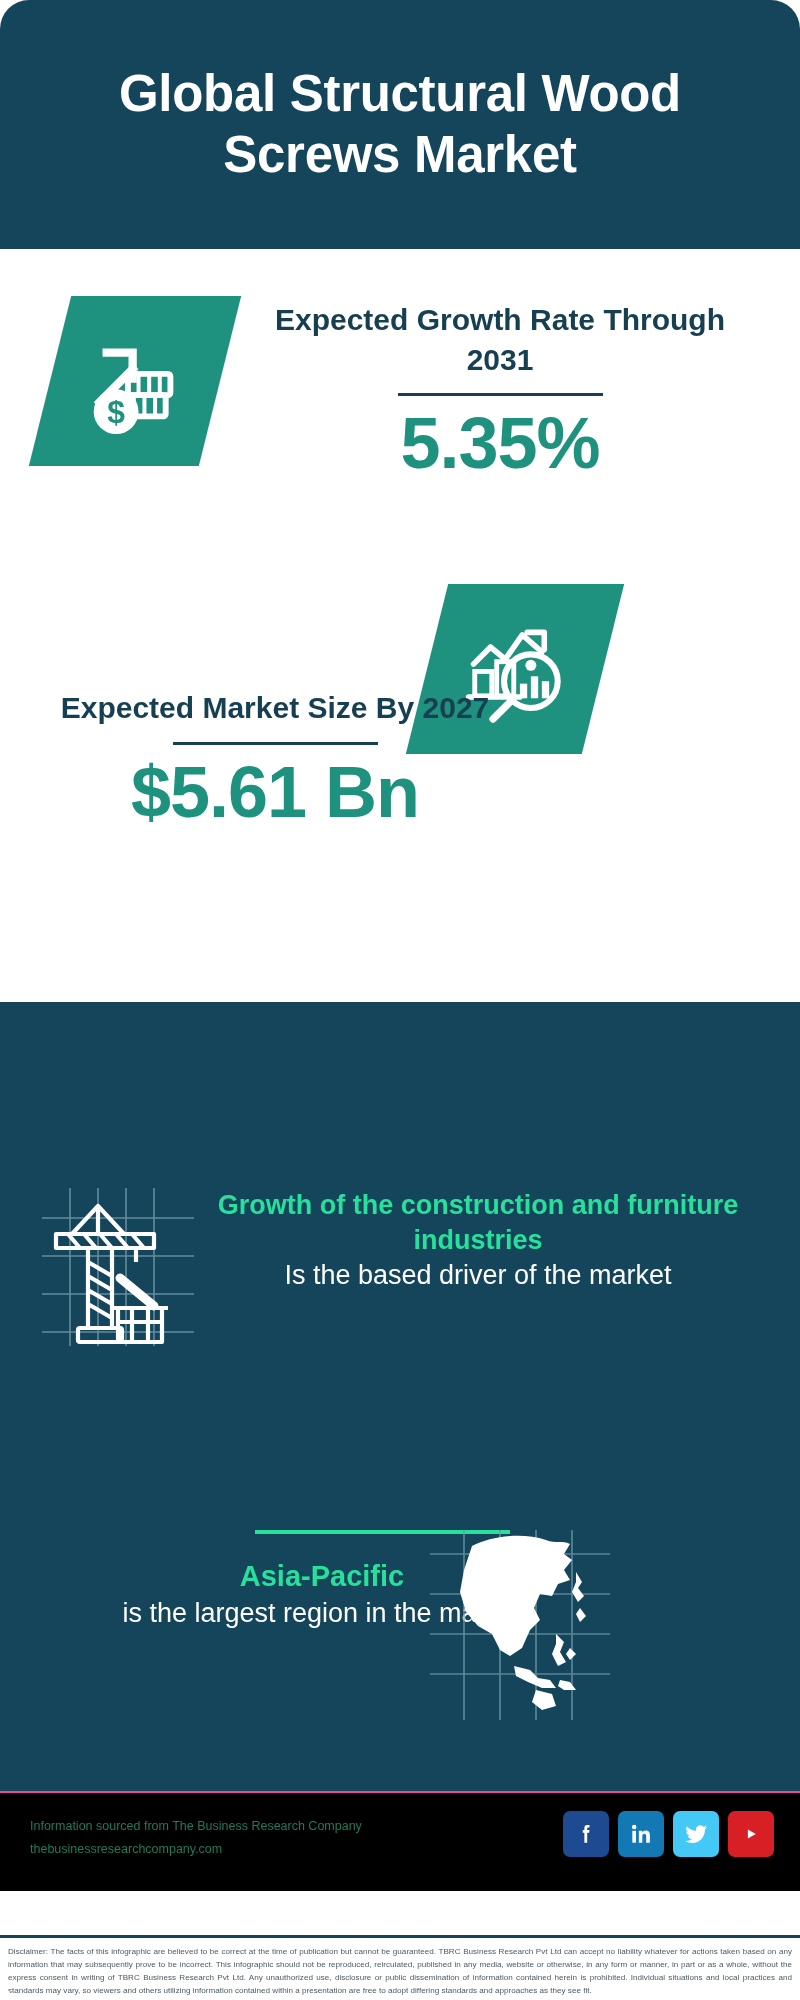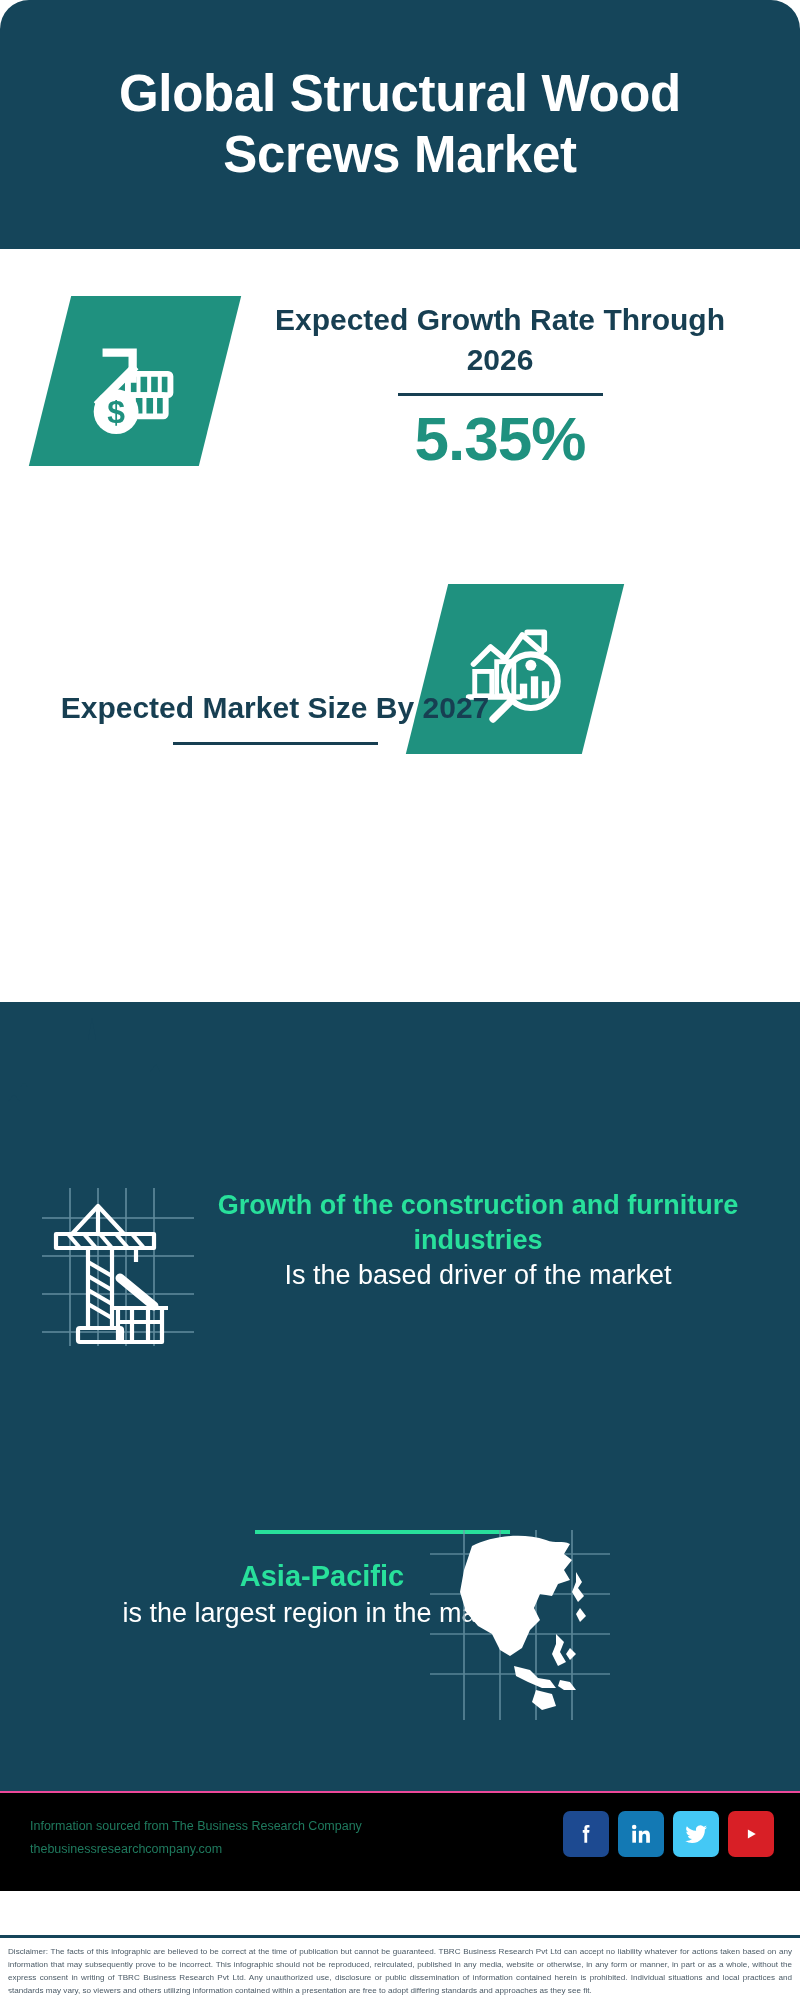--- a/index.html
+++ b/index.html
@@ -73,21 +73,21 @@
     text-align: center;
   }
   .stat-rule {
     height: 3px;
     background: #173f52;
     margin: 14px auto 10px auto;
     width: 205px;
   }
   .stat-value {
     color: #1f917f;
-    font-size: 62px;
+    font-size: 72px;
     font-weight: bold;
     line-height: 1.05;
     text-align: center;
     letter-spacing: -1px;
   }
 
   
   .dark-zone {
     position: absolute;
     left: 0; top: 1002px;
@@ -201,21 +201,21 @@
         <line x1="58" y1="62" x2="58" y2="80" stroke="#ffffff" stroke-width="3.4"></line>
         <line x1="67" y1="62" x2="67" y2="80" stroke="#ffffff" stroke-width="3.4"></line>
 
         <circle cx="34" cy="76" r="19" fill="#ffffff"></circle>
         <text x="34" y="86" font-size="27" font-weight="bold" fill="#1f917f" text-anchor="middle" font-family="Liberation Sans, sans-serif">$</text>
       </svg>
     </div>
   </div>
 
   <div style="position:absolute; left:265px; top:300px; width:470px;">
-    <div class="stat-label">Expected Growth Rate Through 2026</div>
+    <div class="stat-label">Expected Growth Rate Through 2031</div>
     <div class="stat-rule"></div>
     <div class="stat-value">5.35%</div>
   </div>
 
   <div class="para" style="left:427px; top:584px; width:176px; height:170px;">
     <div class="para-inner">
       <svg width="122" height="122" viewBox="0 0 100 100">
 
         <polyline points="16,46 30,32 42,42 56,22 72,36" fill="none" stroke="#ffffff" stroke-width="4.6" stroke-linecap="round" stroke-linejoin="round"></polyline>
         <path d="M60 20 L74 20 L74 34" fill="none" stroke="#ffffff" stroke-width="4.6" stroke-linecap="round" stroke-linejoin="round"></path>
@@ -231,20 +231,21 @@
         <rect x="63" y="56" width="6" height="18" fill="#ffffff"></rect>
         <rect x="72" y="60" width="6" height="14" fill="#ffffff"></rect>
         <circle cx="63" cy="47" r="4.5" fill="#ffffff"></circle>
       </svg>
     </div>
   </div>
 
   <div style="position:absolute; left:40px; top:688px; width:470px;">
     <div class="stat-label">Expected Market Size By 2027</div>
     <div class="stat-rule"></div>
+    <div class="stat-value">$5.61 Bn</div>
   </div>
 
   <div class="dark-zone"></div>
 
   <svg class="skyline" viewBox="0 0 800 146" preserveAspectRatio="none">
     <path fill="#15455a" d="M0 146 L0 118 L8 118 L8 100 L14 92 L20 100 L20 86 L24 80 L28 86 L28 100 L34 100 L34 118
       L44 118 L44 96 L56 96 L56 92 L70 92 L70 118 L76 118 L76 108 L82 108 L82 64 L88 64 L88 38 L92 16 L96 38 L96 64
       L104 64 L104 96 L112 96 L112 100 L122 100 L122 112 L128 112 L128 98 L136 98 L136 118 L144 118 L144 94 L150 94
       L150 70 L156 62 L160 70 L160 94 L170 94 L170 116 L178 116 L178 104 L186 104 L186 96 L200 96 L200 110 L208 110
       L208 100 L216 100 L216 120 L226 120 L226 96 L238 96 L238 88 L252 88 L252 108 L260 108 L260 118 L268 118

